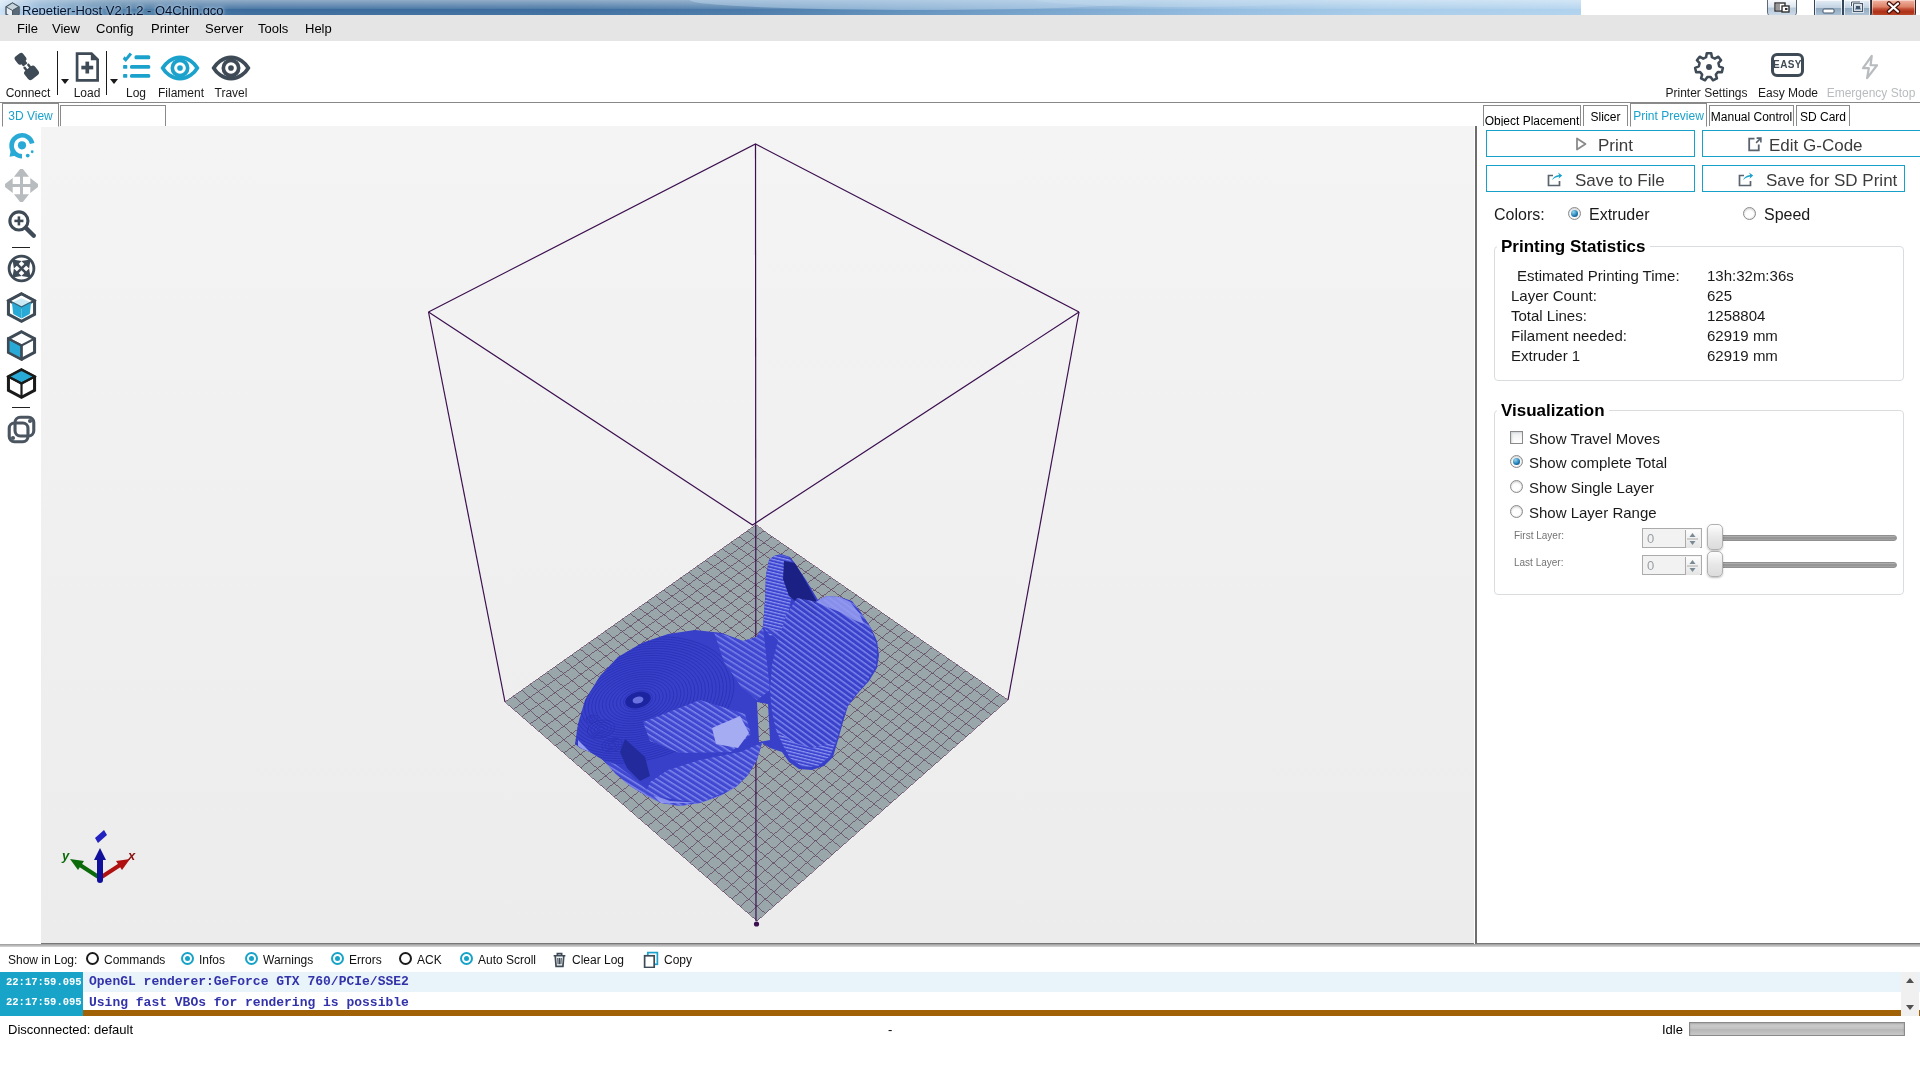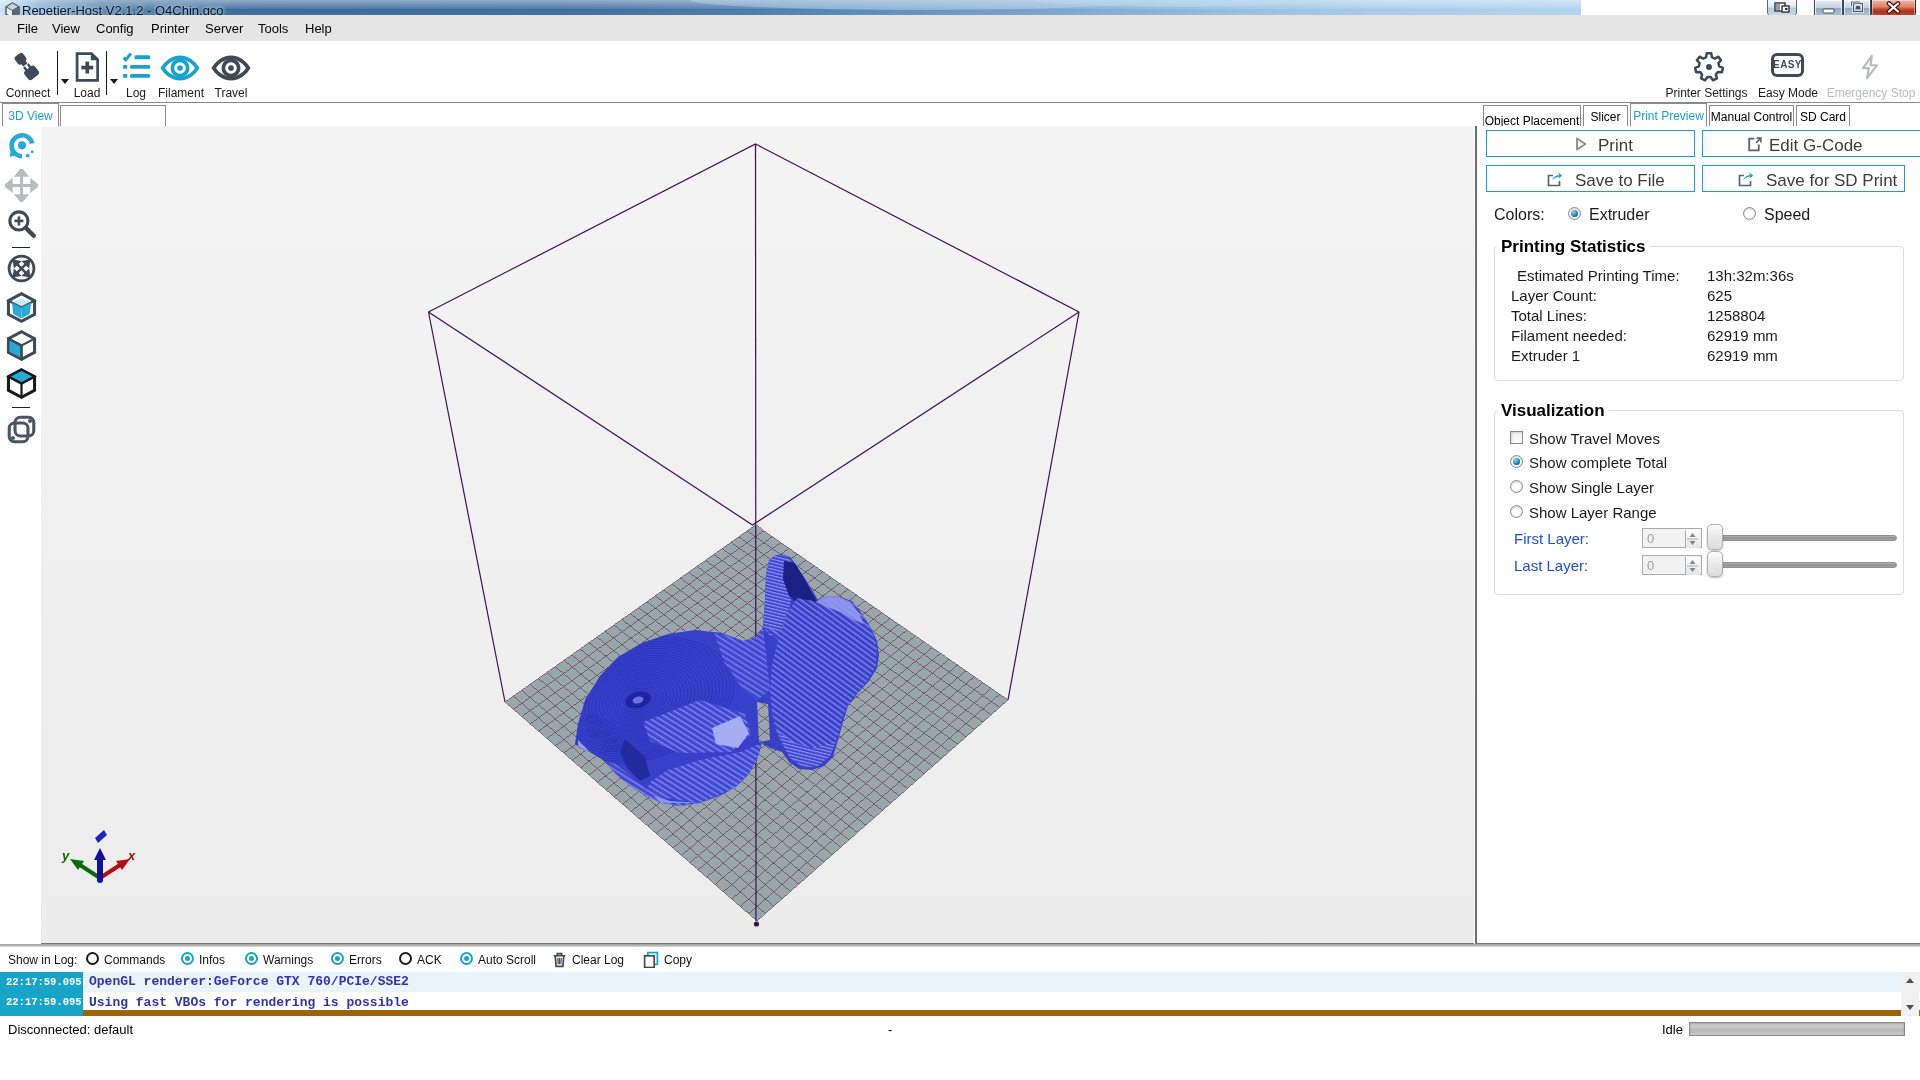--- a/index.html
+++ b/index.html
@@ -16,21 +16,21 @@
 #tabline{left:0;top:102px;width:1920px;height:1px;background:#888}
 .tab{position:absolute;font-size:12px;background:#fff;border:1px solid #8a8a8a;border-bottom:none;color:#000;text-align:center}
 #leftstrip{left:0;top:126px;width:41px;height:818px;background:#fff}
 #viewport{left:41px;top:126px;width:1433px;height:818px;background:linear-gradient(#f4f4f4,#efefef 60%,#ececec);border-bottom:1px solid #777}
 #vsep{left:1475px;top:126px;width:2px;height:818px;background:#6e6e6e}
 #rpanel{left:1477px;top:126px;width:443px;height:818px;background:#fff;border-bottom:1px solid #777}
 .btn{position:absolute;border:1px solid #17a1c8;background:#fff;color:#3c3c3c;font-size:17px;text-align:center}
 .grp{position:absolute;border:1px solid #d9dde0;border-radius:4px}
 .grplbl{position:absolute;font-weight:bold;font-size:17px;color:#000;background:#fff;padding:0 4px}
 .rlbl{position:absolute;font-size:15px;color:#1a1a1a;white-space:nowrap}
-.glbl{position:absolute;font-size:15px;color:#1d4ed8;white-space:nowrap}
+.glbl{position:absolute;font-size:10px;color:#737373;white-space:nowrap}
 .radio{position:absolute;width:13px;height:13px;border-radius:50%;background:radial-gradient(circle at 40% 35%,#fff 55%,#d8d8d8);border:1px solid #8a8a8a;box-shadow:inset 0 1px 2px #c8c8c8}
 .radio.sel::after{content:"";position:absolute;left:2px;top:2px;width:7px;height:7px;border-radius:50%;background:radial-gradient(circle at 35% 30%,#7ec8e8 10%,#1e78b0 60%,#0a3a66)}
 .check{position:absolute;width:13px;height:13px;border:1px solid #8a8a8a;background:linear-gradient(#eee,#fff);box-shadow:inset 1px 1px 2px #cfd4d8}
 .spin{position:absolute;width:60px;height:20px;border:1px solid #ababab;background:#f2f2f2;font-size:13px;color:#9aa0a4;padding:2px 0 0 4px}
 .spinbtns{position:absolute;width:15px;height:18px;right:1px;top:1px;border-left:1px solid #ababab;background:linear-gradient(#fdfdfd,#e4e4e4)}
 .sld{position:absolute;height:6px;background:linear-gradient(#b8b8b8,#8f8f8f 45%,#a6a6a6);border-radius:3px;border:1px solid #909090}
 .sthumb{position:absolute;width:22px;height:30px;background:linear-gradient(#fdfdfd,#e8e8e8 50%,#dcdcdc);border:1px solid #b0b0b0;border-radius:5px;box-shadow:0 1px 2px rgba(0,0,0,.25)}
 #logbar{left:0;top:944px;width:1920px;height:3px;background:linear-gradient(#9a9a9a,#d8d8d8)}
 #logtools{left:0;top:947px;width:1920px;height:41px;background:#fff}
 .ltxt{position:absolute;top:6px;font-size:12px;color:#111;white-space:nowrap}

